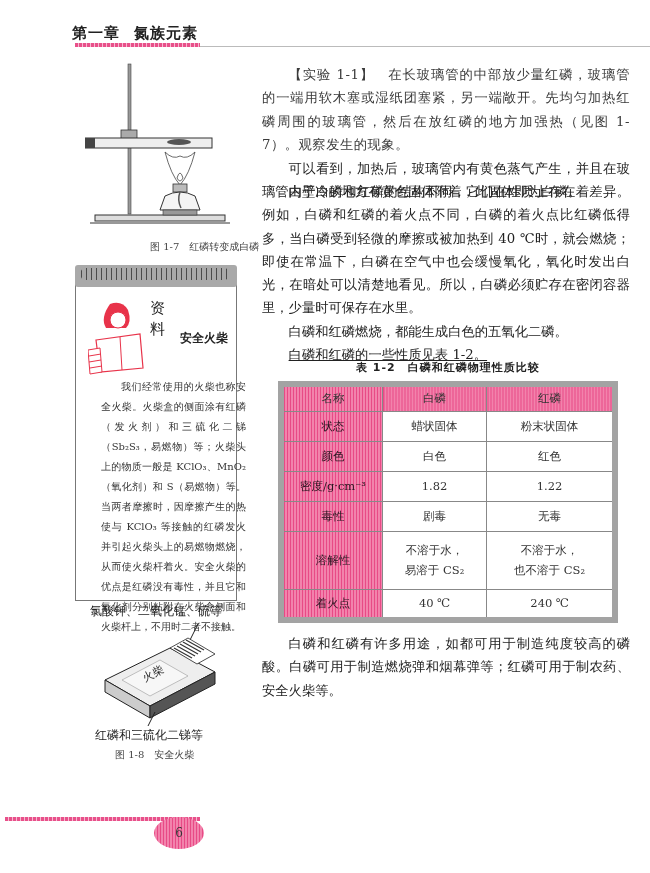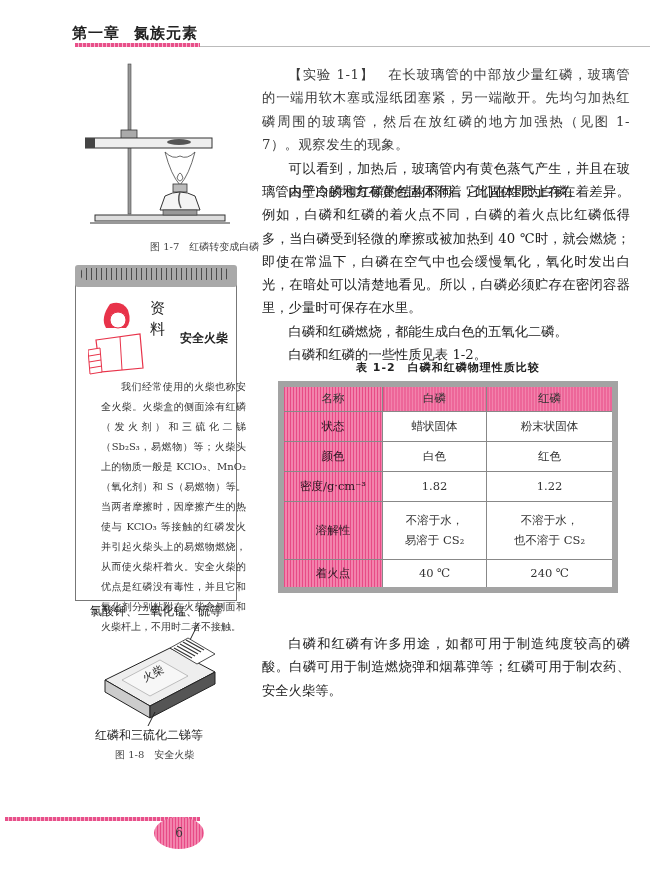--- a/index.html
+++ b/index.html
@@ -35,21 +35,21 @@
   .info-body p { margin:0; text-indent:2em; }
 
   
   .main { position:absolute; left:262px; width:368px; font-size:13.3px; line-height:23.3px; text-align:justify; color:#222; }
   .main p { margin:0; text-indent:2em; }
   .main .exp-tag { font-weight:normal; margin-right:14px; }
   .p-exp { top:63px; }
   .p-obs { top:157px; }
   .p-diff { top:180px; }
   .p-burn { top:320px; }
-  .p-see { top:343px; }
+  .p-see { top:343px;text-decoration:underline; }
   .p-use { top:632px; }
   .light { color:#3a3a3a; letter-spacing:.5px; }
 
   
   .tbl-title { position:absolute; left:356px; top:360px; font-family:"DejaVu Sans","Liberation Sans",sans-serif;
                font-weight:bold; font-size:11px; letter-spacing:1px; color:#222; }
   table.props { position:absolute; left:278px; top:381px; width:340px; border-collapse:collapse;
                 font-size:11.5px; color:#333; border:6px solid #a3a3a3; }
   table.props td { border:1px solid #888; text-align:center; padding:0; }
   table.props .pink { background:repeating-linear-gradient(90deg,#e84a86 0 1px,#f283ac 1px 3px); color:#2a1520; }
@@ -177,20 +177,25 @@
   <tr style="height:30px">
     <td class="pink">颜色</td>
     <td>白色</td>
     <td>红色</td>
   </tr>
   <tr style="height:30px">
     <td class="pink">密度/g·cm⁻³</td>
     <td>1.82</td>
     <td>1.22</td>
   </tr>
+  <tr style="height:30px">
+    <td class="pink">毒性</td>
+    <td>剧毒</td>
+    <td>无毒</td>
+  </tr>
   <tr style="height:58px">
     <td class="pink">溶解性</td>
     <td style="white-space:pre-line;line-height:20px">不溶于水，
 易溶于 CS₂</td>
     <td style="white-space:pre-line;line-height:20px">不溶于水，
 也不溶于 CS₂</td>
   </tr>
   <tr style="height:31px">
     <td class="pink">着火点</td>
     <td>40 ℃</td>

